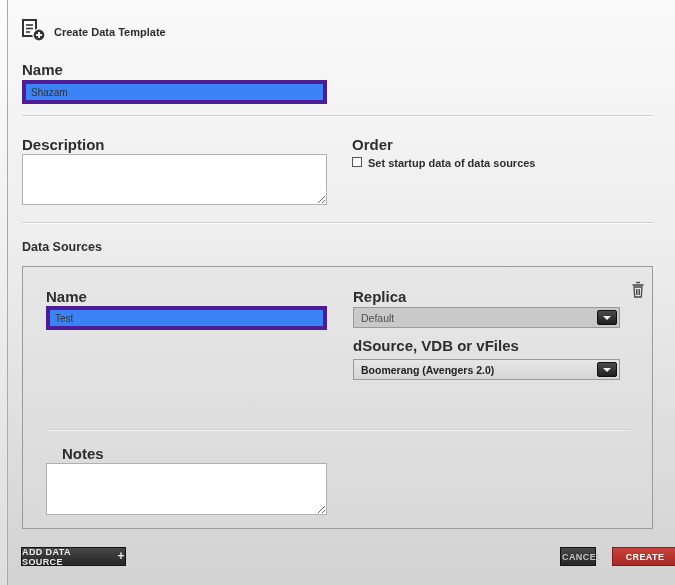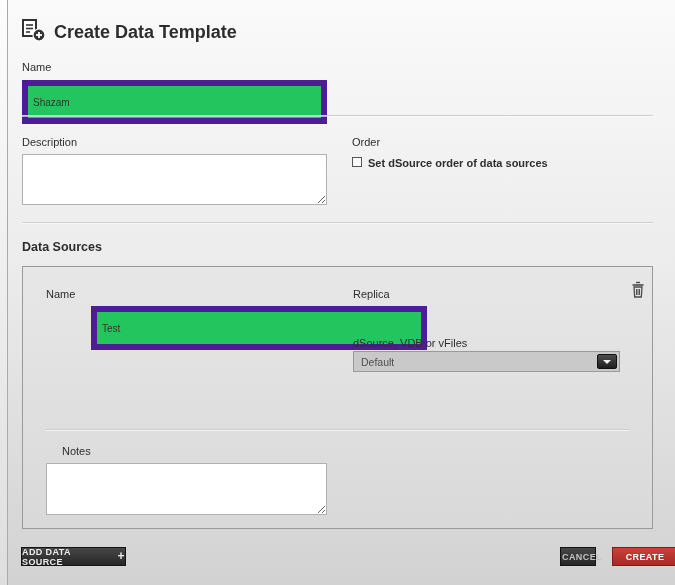--- a/index.html
+++ b/index.html
@@ -7,35 +7,35 @@
   body{
     font-family:"Liberation Sans", sans-serif;
     background:linear-gradient(180deg,#fafafa 0%, #ececec 45%, #d2d2d2 100%);
     position:relative; overflow:hidden; color:#2e2e2e;
   }
   .left-rail{
     position:absolute; left:0; top:0; width:8px; height:585px;
     background:linear-gradient(180deg,#fdfdfd,#dedede);
     border-right:1px solid #aaa;
   }
-  .label{ font-size:11px; font-weight:normal; color:#2e2e2e; position:absolute; }
+  .label{ font-size:15px; font-weight:bold; color:#2e2e2e; position:absolute; }
   .heading{ font-size:12.5px; font-weight:bold; color:#2e2e2e; position:absolute; }
   .text-input{
-    position:absolute; height:19px; background:#22c55e; border:6px solid #4c1d95;
+    position:absolute; height:19px; background:#3b82f6; border:4px solid #4c1d95;
     font-family:"Liberation Sans", sans-serif; font-size:10px; color:#333;
-    padding:16px 5px; outline:none;
+    padding:8px 5px; outline:none;
   }
   textarea.text-area{
     position:absolute; background:#fff; border:1px solid #b0b0b0;
     font-family:"Liberation Sans", sans-serif; font-size:10px; color:#333;
     padding:3px 5px; outline:none; resize:both;
   }
   .divider{ position:absolute; height:1px; background:#cfcfcf; box-shadow:0 1px 0 rgba(255,255,255,.6); }
   .hdr{ position:absolute; left:20px; top:18px; display:flex; align-items:center; }
-  .hdr-title{ font-size:18px; font-weight:bold; color:#2d2d2d; margin-left:8px; }
+  .hdr-title{ font-size:11px; font-weight:bold; color:#2d2d2d; margin-left:8px; }
   .card{
     position:absolute; left:22px; top:266px; width:631px; height:263px;
     background:linear-gradient(180deg,#e7e7e7,#d9d9d9);
     border:1px solid #9a9a9a;
   }
   .checkbox{
     position:absolute; width:10px; height:10px; background:#fafafa;
     border:1px solid #555; display:inline-block; cursor:pointer;
   }
   .cb-label{ position:absolute; font-size:11px; font-weight:bold; color:#2e2e2e; }
@@ -45,21 +45,21 @@
   .ddl .ddl-text{
     position:absolute; left:7px; top:0; line-height:20px; font-size:10.5px;
   }
   .ddl-btn{
     position:absolute; right:2px; top:2px; width:20px; height:15px;
     background:linear-gradient(180deg,#4c4c4c,#1f1f1f);
     border:1px solid #101010; border-radius:2px;
     display:flex; align-items:center; justify-content:center; cursor:pointer;
   }
   .tri{ width:0; height:0; border-left:4px solid transparent; border-right:4px solid transparent; border-top:4px solid #f2f2f2; }
-  .ddl-replica{ background:#c9c9c9;margin-top:44px; }
+  .ddl-replica{ background:#c9c9c9; }
   .ddl-replica .ddl-text{ color:#4f4f4f; }
   .ddl-dsource{ background:linear-gradient(180deg,#e6e6e6,#d6d6d6); }
   .ddl-dsource .ddl-text{ color:#222; font-weight:bold; }
   .btn{
     position:absolute; height:19px; border-radius:0; cursor:pointer;
     font-family:"Liberation Sans", sans-serif; font-size:9px; font-weight:bold;
     letter-spacing:.4px; display:flex; align-items:center; justify-content:center;
   }
   .btn-dark{ background:linear-gradient(180deg,#474747,#262626); border:1px solid #141414; color:#dcdcdc; }
   .btn-red{ background:linear-gradient(180deg,#c8423b,#a62a24); border:1px solid #7f1d19; color:#fff; }
@@ -92,40 +92,46 @@
 <div class="label" style="left:22px; top:61px;">Name</div>
 <input class="text-input" style="left: 22px; top: 80px; width: 305px;" type="text" value="Shazam">
 
 <div class="divider" style="left:22px; top:115px; width:631px;"></div>
 
 <div class="label" style="left:22px; top:136px;">Description</div>
 <textarea class="text-area" style="left: 22px; top: 154px; width: 305px; height: 51px;"></textarea>
 
 <div class="label" style="left:352px; top:136px;">Order</div>
 <span class="checkbox" style="left:352px; top:157px;"></span>
-<span class="cb-label" style="left:368px; top:157px;">Set dSource order of data sources</span>
+<span class="cb-label" style="left:368px; top:157px;">Set startup data of data sources</span>
 
 <div class="divider" style="left:22px; top:222px; width:631px;"></div>
 
 <div class="heading" style="left:22px; top:240px;">Data Sources</div>
 
 <div class="card">
 
   <div class="label" style="left:23px; top:21px;">Name</div>
-  <input class="text-input" style="left: 23px; top: 39px; width: 336px; margin-left: 45px;" type="text" value="Test">
+  <input class="text-input" style="left: 23px; top: 39px; width: 281px;" type="text" value="Test">
 
   <div class="label" style="left:330px; top:21px;">Replica</div>
   <div class="ddl ddl-replica" style="left:330px; top:40px; width:267px;">
     <span class="ddl-text">Default</span>
     <span class="ddl-btn">
       <span class="tri"></span>
     </span>
   </div>
 
   <div class="label" style="left:330px; top:70px;">dSource, VDB or vFiles</div>
+  <div class="ddl ddl-dsource" style="left:330px; top:92px; width:267px;">
+    <span class="ddl-text">Boomerang (Avengers 2.0)</span>
+    <span class="ddl-btn">
+      <span class="tri"></span>
+    </span>
+  </div>
 
   <span class="trash" style="left:608px; top:14px;">
     <svg width="14" height="17" viewBox="0 0 14 17">
       <path d="M5 1.5 h4" stroke="#4a4a4a" stroke-width="1.4" fill="none"></path>
       <path d="M1.5 4 h11" stroke="#4a4a4a" stroke-width="1.6" fill="none"></path>
       <path d="M3 6 h8 l-0.7 10 h-6.6 z" fill="none" stroke="#4a4a4a" stroke-width="1.3"></path>
       <line x1="5.4" y1="8" x2="5.6" y2="14" stroke="#4a4a4a" stroke-width="1"></line>
       <line x1="7" y1="8" x2="7" y2="14" stroke="#4a4a4a" stroke-width="1"></line>
       <line x1="8.6" y1="8" x2="8.4" y2="14" stroke="#4a4a4a" stroke-width="1"></line>
     </svg>

